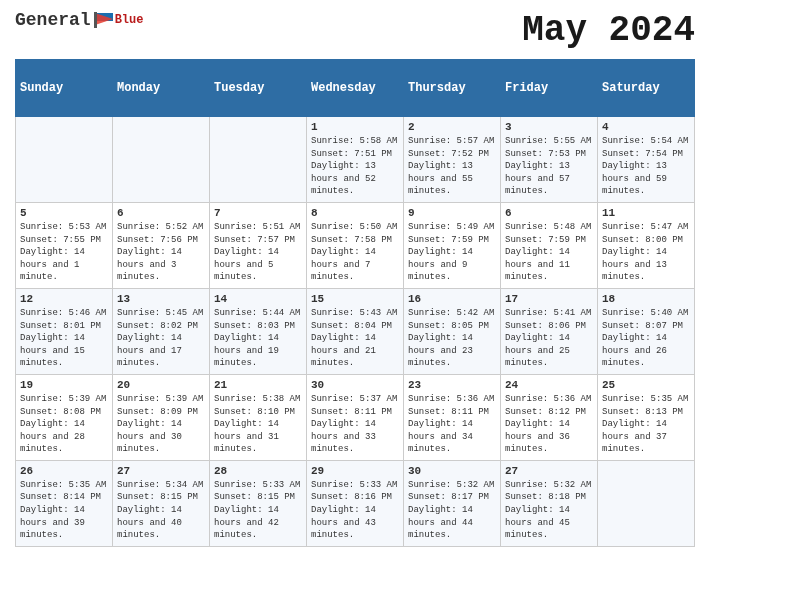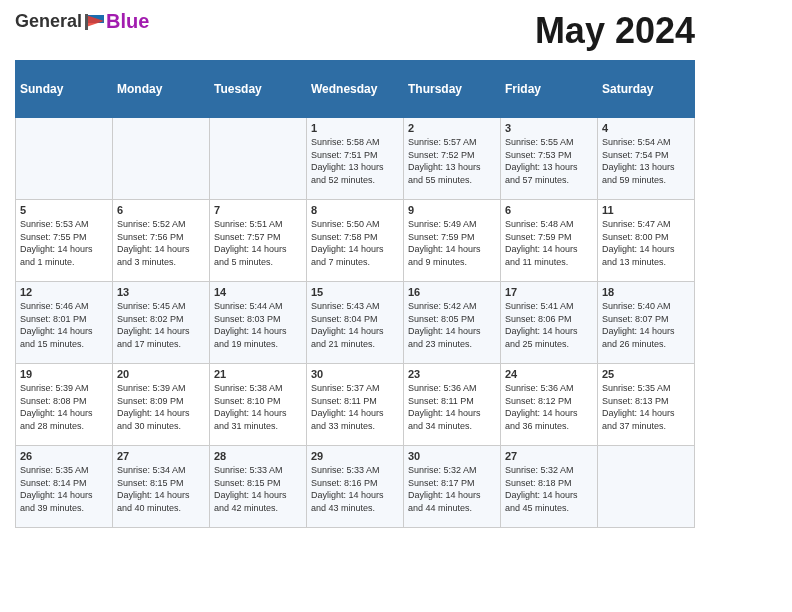--- a/index.html
+++ b/index.html
@@ -1,22 +1,22 @@
 <!DOCTYPE html>
 <html><head>
   <meta charset="utf-8">
   <style>
     * { box-sizing: border-box; margin: 0; padding: 0; }
     body { font-family: Arial, sans-serif; background: #fff; width: 792px; height: 612px; overflow: hidden; }
-    .container { width: 710px; padding: 10px 15px; }
+    .container { width: 710px; padding: 10px 15px; font-family: Liberation Mono, monospace; }
     .header { display: flex; justify-content: space-between; align-items: flex-start; margin-bottom: 8px; }
     .logo { display: flex; flex-direction: column; align-items: flex-start; }
     .logo-text { display: flex; align-items: center; }
     .logo-general { font-size: 18px; font-weight: bold; color: #333; }
-    .logo-blue { font-size: 20px; font-weight: bold; color: #a21caf; }
+    .logo-blue { font-size: 12px; font-weight: bold; color: #b91c1c; }
     .logo-icon { width: 22px; height: 18px; margin-left: 2px; }
     .title-block { text-align: right; }
     .month-title { font-size: 36px; font-weight: bold; color: #1a1a1a; }
     .location { font-size: 14px; color: #444; }
     table { width: 100%; border-collapse: collapse; table-layout: fixed; }
     thead tr { background-color: #2e6da4; }
     thead th { color: #fff; font-size: 12px; font-weight: bold; padding: 21px 4px; text-align: left; border: 1px solid #2e6da4; }
     tbody tr { vertical-align: top; }
     tbody td { border: 1px solid #ccc; padding: 4px 4px; font-size: 9.5px; color: #333; min-height: 80px; height: 82px; vertical-align: top; }
     tbody tr:nth-child(odd) { background-color: #f5f8fc; }

